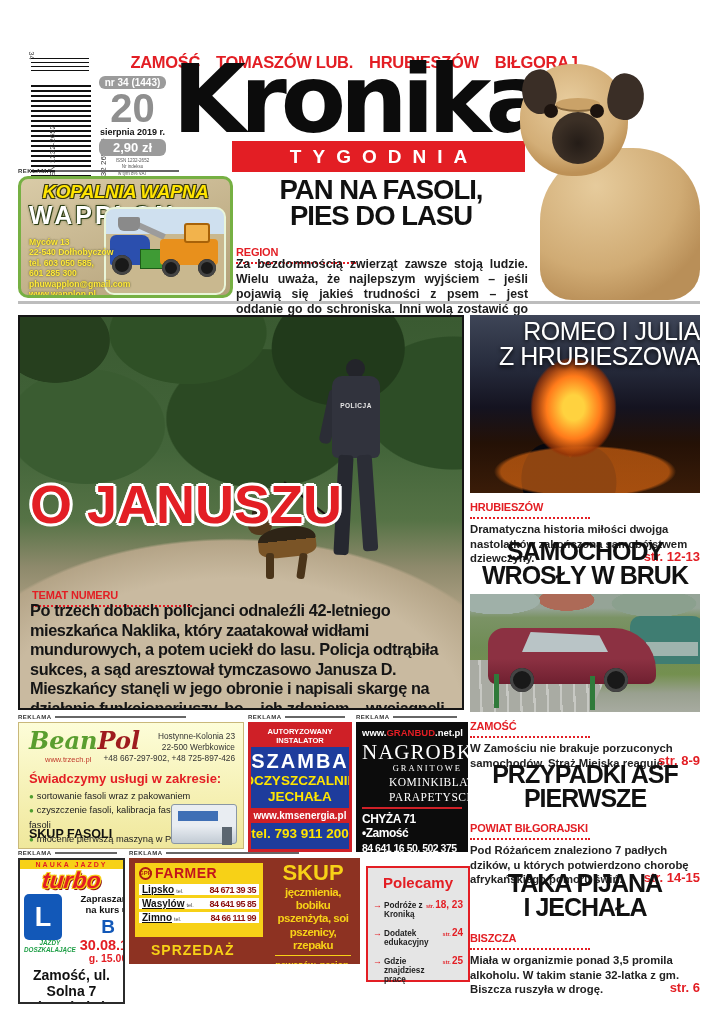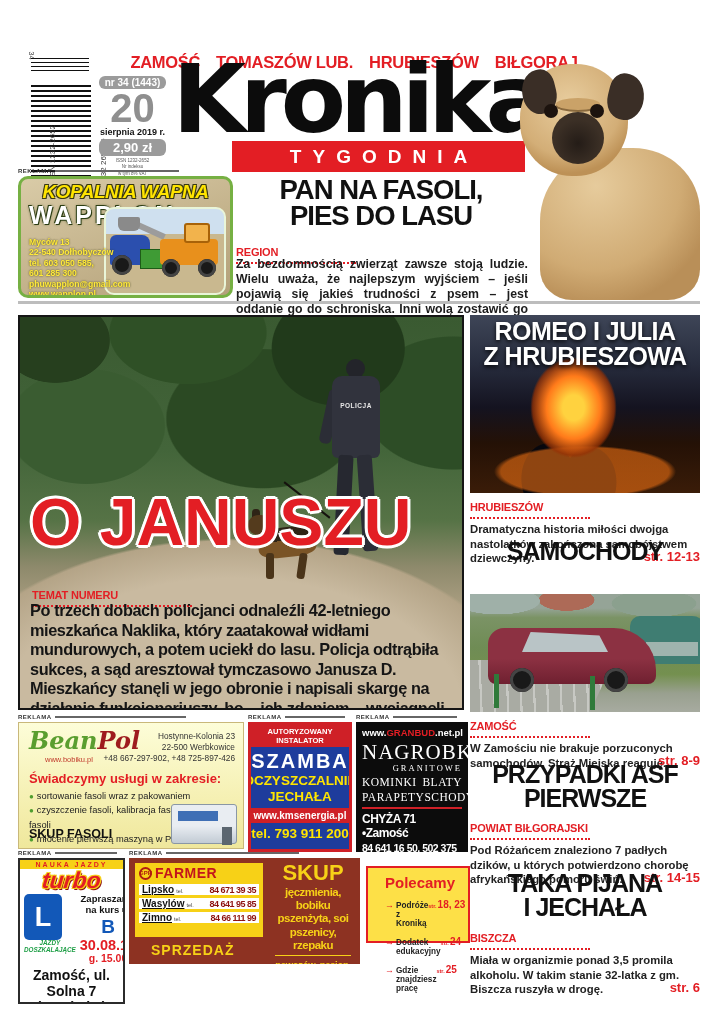--- a/index.html
+++ b/index.html
@@ -102,36 +102,36 @@
   .cop-arm { position:absolute; left:4px; top:30px; width:12px; height:55px; background:#2b2d36; border-radius:5px; transform:rotate(12deg); }
   .leash { position:absolute; left:258px; top:182px; width:58px; height:2px; background:#15120e; transform:rotate(38deg); }
   .pdog { position:absolute; left:228px; top:196px; width:80px; height:70px; }
   .pdog-body { position:absolute; left:10px; top:14px; width:58px; height:30px; border-radius:45% 40% 30% 30%;
     background:linear-gradient(180deg,#2e2416 0 45%, #7a5426 45% 100%); transform:rotate(-6deg); }
   .pdog-head { position:absolute; left:0; top:2px; width:24px; height:20px; border-radius:45%; background:#54猫3b1d; background:#543b1d; }
   .pdog-ear { position:absolute; left:4px; top:-4px; width:8px; height:10px; background:#2e2416; border-radius:40% 40% 0 0; }
   .pdog-leg { position:absolute; width:8px; height:26px; background:#4a3419; border-radius:3px; }
   .mh1 { position:absolute; left:10px; top:10px; font-size:54px; font-weight:900; letter-spacing:0; color:#0d0d0d; line-height:1; }
   .mh2 { position:absolute; left:10px; top:76px; font-size:54px; font-weight:900; color:#0d0d0d; line-height:1; }
-  .mh3 { position:absolute; left:10px; top:172px; font-size:66px; font-weight:900; color:#e31e24; line-height:1; }
+  .mh3 { position:absolute; left:10px; top:160px; font-size:54px; font-weight:900; color:#e31e24; line-height:1; }
   .mlabel { position:absolute; left:12px; top:268px; }
   .mlabel .dotline { width:160px; }
   .mlead { position:absolute; left:10px; top:284px; width:430px; font-size:16.3px; font-weight:bold; color:#151515;
     line-height:1.2; letter-spacing:-0.4px; }
 
   
   .rcol-photo { width:230px; overflow:hidden; }
   .romeo { left:470px; top:315px; height:178px;
     background:
       radial-gradient(60px 70px at 45% 52%, #ffd23f 0 18%, #ff7a1a 45%, rgba(150,50,5,.75) 68%, rgba(0,0,0,0) 72%),
       radial-gradient(140px 40px at 50% 88%, rgba(255,120,20,.55) 0 60%, rgba(0,0,0,0) 65%),
       radial-gradient(44px 58px at 34% 92%, #07070d 0 60%, rgba(0,0,0,0) 62%),
       radial-gradient(44px 58px at 52% 94%, #07070d 0 60%, rgba(0,0,0,0) 62%),
       linear-gradient(180deg,#3e4557 0%, #272c3d 28%, #141320 52%, #241106 72%, #3a1c08 100%); }
-  .romeo-h { position:absolute; left:0; top:4px; width:100%; text-align:center; color:#fff; font-weight:700;
+  .romeo-h { position:absolute; left:0; top:4px; width:100%; text-align:right; color:#fff; font-weight:400;
     font-size:25px; line-height:.98; letter-spacing:-0.5px; text-shadow:0 2px 4px rgba(0,0,0,.9); }
   .rstory { left:470px; width:230px; }
   .rstory .dotline { width:120px; }
   .rstory .txt { margin-top:3px; }
   .rhead { left:470px; width:230px; font-size:25px; }
   .cars { left:470px; top:594px; height:118px;
     background:
       radial-gradient(70px 22px at 12% 6%, #9fb0a8 0 60%, rgba(0,0,0,0) 61%),
       radial-gradient(46px 18px at 42% 5%, #ad6a57 0 60%, rgba(0,0,0,0) 61%),
       radial-gradient(70px 22px at 80% 8%, #8ba08e 0 60%, rgba(0,0,0,0) 61%),
@@ -172,21 +172,21 @@
   .sz-y { color:#ffe500; font-size:13.5px; font-weight:900; line-height:1.15; }
   .sz-site { width:100%; background:#cf2027; color:#fff; font-size:10px; font-weight:bold; text-align:center; padding:2px 0; margin-top:4px; }
   .sz-tel { color:#ffe500; font-size:13.5px; font-weight:900; margin-top:3px; }
 
   
   .granbud { left:356px; top:722px; width:112px; height:130px; background:#0c0c0c; color:#fff; padding:5px 6px; overflow:hidden; }
   .gb-site { font-size:9.5px; font-weight:bold; text-align:center; }
   .gb-site .b { color:#e31e24; }
   .gb-title { font-family:"Liberation Serif","DejaVu Serif",serif; font-size:21px; letter-spacing:1px; text-align:center; margin-top:2px; }
   .gb-sub { font-family:"Liberation Serif",serif; font-size:8.5px; text-align:right; letter-spacing:2px; margin-top:-2px; }
-  .gb-row { font-family:"Liberation Serif",serif; font-size:11.5px; display:flex; justify-content:space-between; margin-top:3px; letter-spacing:.5px; }
+  .gb-row { font-family:"Liberation Serif",serif; font-size:11.5px; display:flex; justify-content:space-between; margin-top:3px; letter-spacing:.5px;margin-left:27px; }
   .gb-line { height:2px; background:#cf2027; margin-top:4px; }
   .gb-addr { font-size:12px; font-weight:bold; margin-top:3px; letter-spacing:-0.5px; }
   .gb-phones { font-size:10.5px; font-weight:bold; margin-top:2px; letter-spacing:-0.5px; }
 
   
   .turbo { left:18px; top:858px; width:107px; height:146px; border:2px solid #2b2b2b; background:#fff; overflow:hidden; }
   .tb-top { background:#f7d117; color:#e31e24; font-size:7px; font-weight:900; text-align:center; letter-spacing:2px; padding:1px 0; }
   .tb-logo { text-align:center; font-size:23px; font-weight:900; font-style:italic; color:#e31e24; line-height:1;
     text-shadow:-1px -1px 0 #f7d117,1px -1px 0 #f7d117,-1px 1px 0 #f7d117,1px 1px 0 #f7d117, 2px 2px 0 #8b0e0e; transform:skewX(-6deg); }
   .tb-mid { display:flex; padding:2px 4px 0 4px; gap:4px; }
@@ -216,21 +216,21 @@
   .fm-tel { font-size:5.5px; color:#444; }
   .fm-phone { font-weight:900; color:#8d1210; margin-left:auto; letter-spacing:-0.5px; }
   .fm-sell { position:absolute; left:22px; top:84px; color:#f7d117; font-size:14px; font-weight:900; letter-spacing:1px; }
   .fm-buy { position:absolute; left:140px; top:2px; width:88px; text-align:center; color:#f7d117; }
   .fm-buy-title { font-size:22px; font-weight:900; }
   .fm-buy-lines { font-size:11.5px; font-weight:900; line-height:1.15; letter-spacing:-0.5px; }
   .fm-div { height:1px; background:#f7d117; margin:3px 6px; }
   .fm-buy-footer { font-size:9.5px; font-weight:900; letter-spacing:-0.3px; }
 
   
-  .polecamy { left:366px; top:866px; width:104px; height:77px; border:2px solid #e31e24; background:#fde047; padding:6px 17px; }
+  .polecamy { left:366px; top:866px; width:104px; height:116px; border:2px solid #e31e24; background:#e5e5e5; padding:6px 5px; }
   .pc-title { color:#e31e24; font-size:15px; font-weight:bold; text-align:center; margin-bottom:7px; }
   .pc-item { display:flex; align-items:baseline; font-size:8.2px; font-weight:bold; color:#222; margin-top:8px; }
   .pc-item .ar { color:#e31e24; margin-right:2px; font-size:9px; }
   .pc-item .pstr { color:#e31e24; font-size:5.5px; margin-left:auto; }
   .pc-item .pg { color:#e31e24; font-size:10px; font-weight:bold; margin-left:1px; white-space:nowrap; }
 </style>
 </head>
 <body>
 
 <div class="page">
@@ -355,20 +355,21 @@
     <span class="lbl">HRUBIESZÓW</span>
     <div class="dotline"></div>
     <div class="storytext txt">
       <span>Dramatyczna historia miłości dwojga nastolatków zakończona samobójstwem dziewczyny.</span>
       <span class="pageref">str. 12-13</span>
     </div>
   </div>
 
   <div class="abs headline rhead" style="top:540px;">
     <div>SAMOCHODY</div>
+    <div>WROSŁY W BRUK</div>
   </div>
   <div class="abs rcol-photo cars">
     <div class="pavement"></div>
     <div class="car2">
         <div class="car2-win"></div>
       </div>
     <div class="car1">
       <div class="car1-win"></div>
       <div class="wheel" style="left:22px;bottom:-8px;width:24px;height:24px;"></div>
       <div class="wheel" style="right:28px;bottom:-8px;width:24px;height:24px;"></div>
@@ -412,21 +413,21 @@
   </div>
 
   <div class="abs rek" style="left:18px;top:714px;width:226px;">
     <span>REKLAMA</span>
       <div class="rek-line"></div>
   </div>
   <div class="abs beanpol">
     <div class="bp-logo">
       <span class="g">Bean</span><span class="r">Pol</span>
     </div>
-    <div class="bp-site">www.bobiku.pl</div>
+    <div class="bp-site">www.trzech.pl</div>
     <div class="bp-addr">
       <div>Hostynne-Kolonia 23</div>
       <div>22-500 Werbkowice</div>
       <div>+48 667-297-902, +48 725-897-426</div>
     </div>
     <div class="bp-head">Świadczymy usługi w zakresie:</div>
     <div class="bp-bullets">
       <div><span class="dot">●</span><span>sortowanie fasoli wraz z pakowaniem</span></div>
       <div><span class="dot">●</span><span>czyszczenie fasoli, kalibracja fasoli, polerowanie fasoli</span></div>
       <div><span class="dot">●</span><span>młócenie pierwszą maszyną w Polsce RBH1000</span></div>

